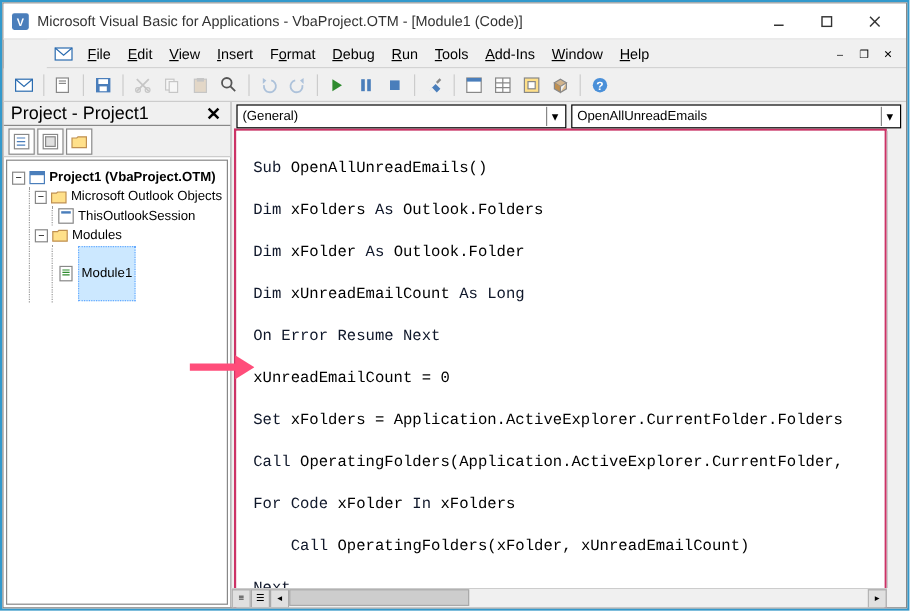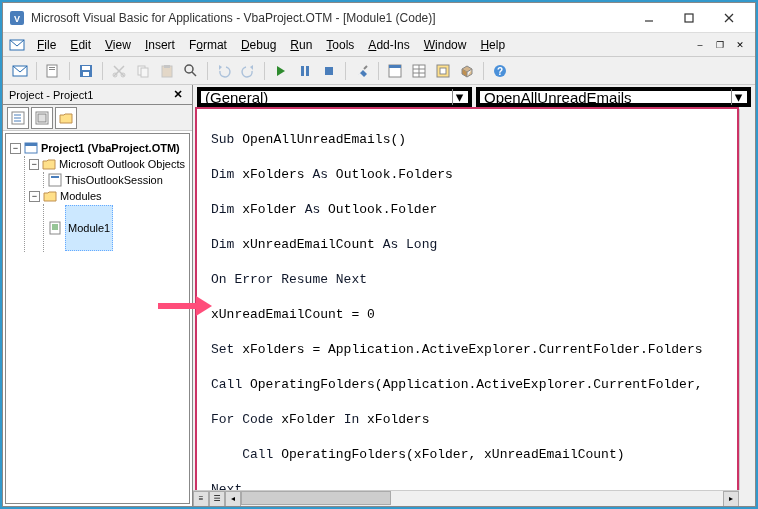--- a/index.html
+++ b/index.html
@@ -4,47 +4,47 @@
   <style>
     * { box-sizing: border-box; margin: 0; padding: 0; }
     body { font-family: "Segoe UI", Tahoma, sans-serif; font-size: 12px; background: #f0f0f0; }
     .outer-border { border: 2px solid #3399cc; width: 758px; height: 509px; position: relative; background: white; }
     .window { width: 100%; height: 100%; border: 1px solid #888; display: flex; flex-direction: column; background: #f0f0f0; }
     .titlebar { height: 30px; background: #fff; display: flex; align-items: center; padding: 0 6px; border-bottom: 1px solid #ddd; }
     .titlebar-icon { width: 16px; height: 16px; margin-right: 6px; }
     .titlebar-text { flex: 1; font-size: 12px; color: #333; }
     .win-controls { display: flex; }
     .win-btn { width: 40px; height: 28px; display: flex; align-items: center; justify-content: center; cursor: pointer; }
-    .menubar { height: 24px; display: flex; align-items: center; padding: 0 6px; background: #f0f0f0; border-bottom: 1px solid #ccc; gap: 2px; }
+    .menubar { height: 24px; display: flex; align-items: center; padding: 0 6px; background: #f0f0f0; border-bottom: 1px solid #ccc; gap: 2px; margin-left: 36px; }
     .menubar .menu-prefix-icon { width: 16px; height: 16px; margin-right: 4px; }
     .menu-item { padding: 2px 6px; cursor: pointer; font-size: 12px; }
     .menu-item u { text-decoration: underline; }
     .mdi-controls { margin-left: auto; display: flex; gap: 2px; }
     .mdi-btn { width: 18px; height: 16px; display: flex; align-items: center; justify-content: center; cursor: pointer; font-size: 9px; border: 1px solid transparent; }
     .toolbar { height: 28px; display: flex; align-items: center; padding: 0 6px; background: #f0f0f0; border-bottom: 1px solid #ccc; gap: 2px; }
     .tb-btn { width: 22px; height: 22px; display: flex; align-items: center; justify-content: center; cursor: pointer; border: 1px solid transparent; }
     .tb-sep { width: 1px; height: 18px; background: #ccc; margin: 0 3px; }
     .main { flex: 1; display: flex; overflow: hidden; }
     .project-panel { width: 190px; display: flex; flex-direction: column; border-right: 1px solid #888; background: #fff; }
-    .panel-header { height: 20px; background: #f0f0f0; display: flex; align-items: center; padding: 0 6px; border-bottom: 1px solid #888; font-size: 11px; }
+    .panel-header { height: 20px; background: #f0f0f0; display: flex; align-items: center; padding: 0 6px; border-bottom: 1px solid #888; font-size: 15px; }
     .panel-header-text { flex: 1; }
     .panel-close { width: 16px; height: 16px; cursor: pointer; display: flex; align-items: center; justify-content: center; font-weight: bold; }
     .panel-toolbar { height: 26px; display: flex; align-items: center; padding: 2px 4px; gap: 2px; border-bottom: 1px solid #ccc; background: #f0f0f0; }
     .panel-tb-btn { width: 22px; height: 22px; border: 1px solid #888; background: #fff; display: flex; align-items: center; justify-content: center; cursor: pointer; }
     .tree { flex: 1; padding: 6px 4px; font-size: 11px; overflow: hidden; background: #fff; border: 1px solid #888; margin: 2px; }
     .tree-node { display: flex; align-items: center; padding: 1px 0; white-space: nowrap; }
     .tree-toggle { width: 11px; height: 11px; border: 1px solid #888; display: inline-flex; align-items: center; justify-content: center; font-size: 9px; line-height: 1; margin-right: 3px; cursor: pointer; background: #fff; }
     .tree-icon { width: 14px; height: 14px; margin-right: 3px; flex-shrink: 0; }
     .tree-label { cursor: pointer; }
     .tree-children { margin-left: 14px; border-left: 1px dotted #999; padding-left: 4px; }
     .tree-node.selected .tree-label { background: #cce8ff; border: 1px dotted #66aaff; padding: 16px 2px; }
     .tree-node.bold .tree-label { font-weight: bold; }
     .code-area { flex: 1; display: flex; flex-direction: column; background: #f0f0f0; position: relative; }
     .code-selectors { height: 22px; display: flex; padding: 2px 4px; gap: 4px; }
-    .code-select { flex: 1; height: 20px; border: 4px solid #000000; background: #fff; display: flex; align-items: center; padding: 0 4px; font-size: 15px; position: relative; cursor: pointer; }
+    .code-select { flex: 1; height: 20px; border: 1px solid #000000; background: #fff; display: flex; align-items: center; padding: 0 4px; font-size: 11px; position: relative; cursor: pointer; }
     .code-select-arrow { position: absolute; right: 2px; width: 14px; height: 16px; display: flex; align-items: center; justify-content: center; border-left: 1px solid #888; }
     .code-highlight { border: 2px solid #cc3366; flex: 1; display: flex; margin: 0px 16px 14px 2px; }
     .code-editor { flex: 1; background: #fff; font-family: Consolas, "Courier New", monospace; font-size: 13px; padding: 4px 0 4px 14px; line-height: 1.35; overflow: hidden; white-space: pre; }
     .code-line { white-space: pre; }
     .kw { color: #0f172a; }
     .scrollbar-v { width: 16px; background: #f0f0f0; border-left: 1px solid #ccc; position: absolute; right: 0; top: 24px; bottom: 16px; }
     .scrollbar-h { height: 16px; background: #f0f0f0; border-top: 1px solid #ccc; display: flex; align-items: center; position: absolute; left: 0; right: 16px; bottom: 0; }
     .sb-btn { width: 16px; height: 16px; background: #e0e0e0; border: 1px solid #aaa; display: flex; align-items: center; justify-content: center; font-size: 8px; }
     .sb-track { flex: 1; background: #f0f0f0; height: 16px; position: relative; }
     .sb-thumb-h { position: absolute; left: 0; height: 14px; width: 150px; background: #cdcdcd; border: 1px solid #aaa; top: 0; }

